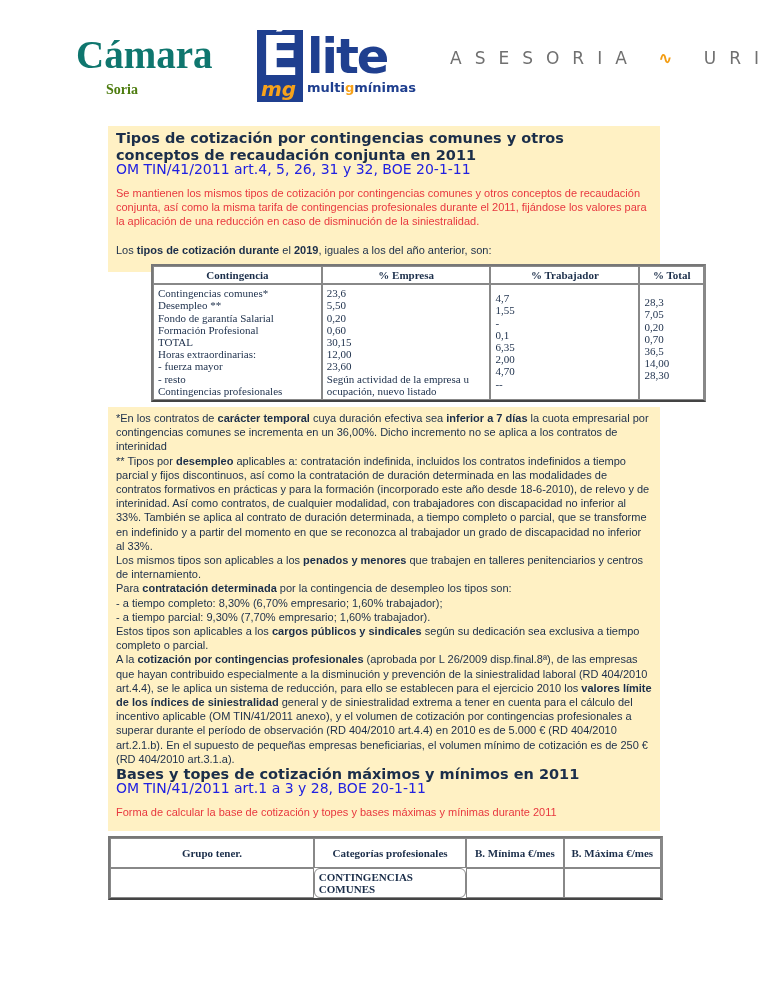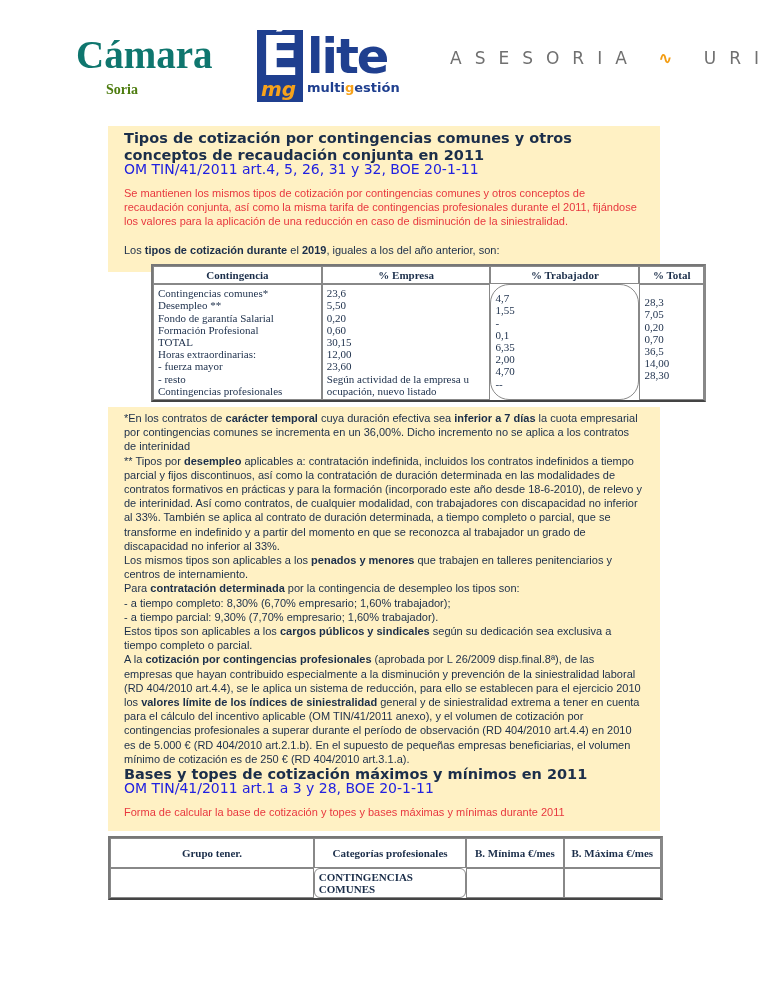--- a/index.html
+++ b/index.html
@@ -24,21 +24,21 @@
   
   .yellow { position:absolute; left:108px; width:552px; background:#fff1c4; }
   .block1 { top:126px; height:146px; }
   .block2 { top:407px; height:424px; }
 
   .h1 { font-family:"DejaVu Sans", sans-serif; font-weight:bold; font-size:14.5px; color:#1b2e4a; line-height:17px; margin:0; }
   .ref { font-family:"DejaVu Sans", sans-serif; font-size:14px; color:#2121e0; line-height:11px; }
   .red { font-size:11px; color:#e8383f; line-height:14.2px; }
   .body { font-size:11px; color:#1b2e4a; line-height:14.2px; }
   .body b { color:#1b2e4a; }
-  .pad { padding:0 16px; }
+  .pad { padding:0 8px; }
 
   
   table.t { position:absolute; border-collapse:separate; border-spacing:0; border:2px solid #777; border-right-color:#888; border-bottom-color:#444; font-family:"Liberation Serif", serif; font-size:11px; color:#1b2e4a; background:#fff; }
   table.t th, table.t td { border:1px solid #888; padding:2px 4px; vertical-align:top; line-height:12.2px; }
   table.t th { font-weight:bold; text-align:center; vertical-align:middle; }
 
   .t1 { left:108px; top:264px; width:555px;margin-left:43px; }
   .t2 { left:108px; top:836px; width:555px; }
 </style>
 </head>
@@ -48,21 +48,21 @@
   <div class="camara-word">Cámara</div>
   <div class="camara-sub">Soria</div>
 </div>
 
 <div class="logo-elite">
   <div class="elite-box">
     <span class="elite-E">É</span>
     <span class="elite-mg">mg</span>
   </div>
   <div class="elite-lite">lite</div>
-  <div class="elite-multi"><span>multi</span><span class="g">g</span><span>estión</span></div>
+  <div class="elite-multi"><span>multi</span><span class="g">g</span><span>mínimas</span></div>
 </div>
 
 <div class="logo-uriel">
   <span>ASESORIA</span>
   <span class="uriel-wave">∿</span>
   <span>URIEL</span>
 </div>
 
 <div class="yellow block1">
   <div class="pad">
@@ -92,21 +92,21 @@
 - resto
 Contingencias profesionales</td>
     <td style="white-space:pre-line;">23,6
 5,50
 0,20
 0,60
 30,15
 12,00
 23,60
 Según actividad de la empresa u ocupación, nuevo listado</td>
-    <td style="white-space:pre-line;padding-top:7px;border-radius:19px;">4,7
+    <td style="white-space:pre-line;padding-top:7px;">4,7
 1,55
 -
 0,1
 6,35
 2,00
 4,70
 --</td>
     <td style="white-space:pre-line;padding-top:11px;">28,3
 7,05
 0,20

